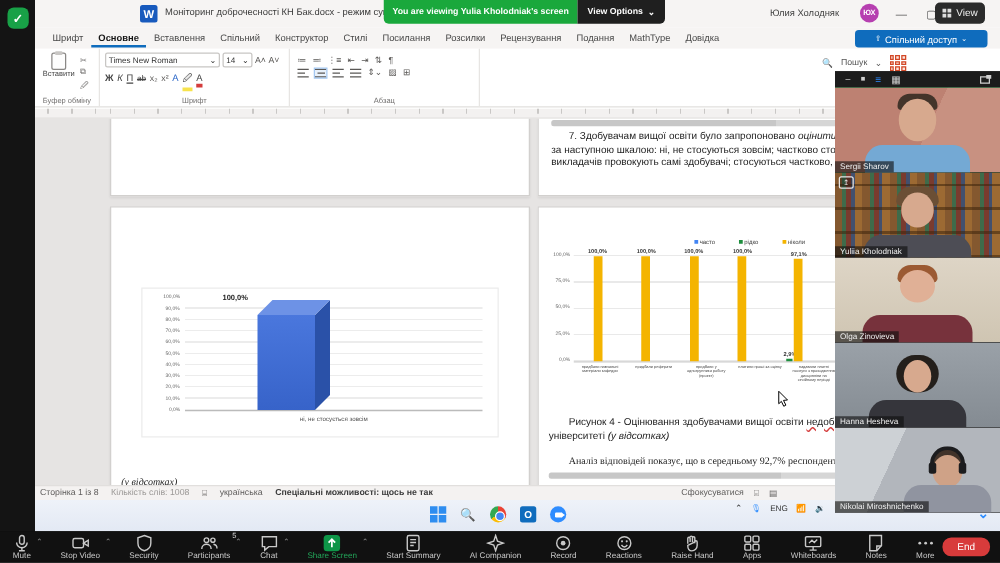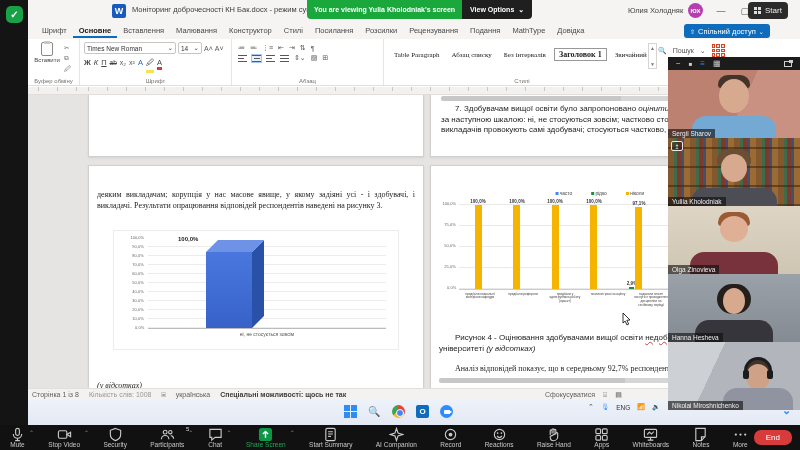--- a/index.html
+++ b/index.html
@@ -9,29 +9,29 @@
   
   .left-strip{position:absolute;left:0;top:0;width:28px;height:425px;background:#141414;}
   .share-ind{position:absolute;left:6px;top:6px;width:17px;height:17px;border-radius:5px;background:#18a147;color:#fff;font-size:10px;font-weight:bold;display:flex;align-items:center;justify-content:center;}
 
   
   .word{position:absolute;left:28px;top:0;width:772px;height:400px;background:#fff;}
   .titlebar{position:absolute;left:0;top:0;width:100%;height:22px;background:#f6f4f3;display:flex;align-items:center;}
   .word-icon{position:absolute;left:84px;top:4px;width:14px;height:14px;background:#185abd;border-radius:2px;color:#fff;font-size:9px;font-weight:bold;display:flex;align-items:center;justify-content:center;}
   .doc-title{position:absolute;left:104px;top:5px;font-size:7.5px;color:#3b3b3b;white-space:nowrap;}
   .title-chev{position:absolute;left:436px;top:5px;font-size:7px;color:#666;}
-  .account{position:absolute;left:600px;top:6px;font-size:7.5px;color:#444;}
+  .account{position:absolute;left:588px;top:6px;font-size:7.5px;color:#444;}
   .avatar{position:absolute;left:660px;top:3px;width:15px;height:15px;border-radius:50%;background:#b63fb0;color:#fff;font-size:6px;font-weight:bold;display:flex;align-items:center;justify-content:center;}
   .winctl{position:absolute;top:0;height:22px;width:22px;display:flex;align-items:center;justify-content:center;font-size:9px;color:#555;}
   .ctl-min{left:682px;} .ctl-max{left:706px;} .ctl-close{left:730px;}
 
   .tabs-row{position:absolute;left:0;top:22px;width:100%;height:17px;background:#f6f4f3;display:flex;align-items:center;padding-left:8px;gap:0;}
   .tab{font-size:7.5px;color:#494949;padding:3px 6px;white-space:nowrap;}
   .tab.active{color:#161616;font-weight:bold;box-shadow:inset 0 -2px 0 #0f6cbd;}
-  .share-btn{position:absolute;left:656px;top:24px;height:14px;padding:0 6px;background:#0f6cbd;border-radius:3px;color:#fff;font-size:7.5px;display:flex;align-items:center;gap:3px;}
+  .share-btn{position:absolute;left:656px;top:24px;height:14px;padding:0 16px;background:#0f6cbd;border-radius:3px;color:#fff;font-size:7.5px;display:flex;align-items:center;gap:3px;}
   .share-btn .gl{font-size:6px;}
 
   .ribbon{position:absolute;left:0;top:39px;width:100%;height:47px;background:#fff;border-bottom:1px solid #e1dfdd;display:flex;}
   .rgroup{position:relative;height:100%;border-right:1px solid #e7e5e3;padding-top:3px;}
   .rgroup .glabel{position:absolute;bottom:1px;left:0;right:0;text-align:center;font-size:6px;color:#737170;}
   .g-clip{width:52px;} .g-font{width:152px;} .g-par{width:152px;} .g-styles{width:276px;border-right:none;}
   .paste{display:flex;flex-direction:column;align-items:center;margin-left:6px;width:26px;}
   .clipb{width:12px;height:14px;border:1px solid #8a8886;border-radius:2px;background:#fdfdfd;position:relative;}
   .clipb:before{content:"";position:absolute;left:2px;top:-2px;width:6px;height:3px;background:#c8c6c4;border-radius:1px;}
   .paste span{font-size:6px;color:#444;margin-top:1px;}
@@ -197,21 +197,21 @@
       <div class="avatar">ЮХ</div>
       <div class="winctl ctl-min">—</div>
       <div class="winctl ctl-max">▢</div>
       <div class="winctl ctl-close">✕</div>
     </div>
 
     <div class="tabs-row">
         <div class="tab">Шрифт</div>
         <div class="tab active">Основне</div>
         <div class="tab">Вставлення</div>
-        <div class="tab">Малювання</div>
+        <div class="tab">Спільний</div>
         <div class="tab">Конструктор</div>
         <div class="tab">Стилі</div>
         <div class="tab">Посилання</div>
         <div class="tab">Розсилки</div>
         <div class="tab">Рецензування</div>
         <div class="tab">Подання</div>
         <div class="tab">MathType</div>
         <div class="tab">Довідка</div>
       </div>
     <div class="share-btn">
@@ -289,34 +289,20 @@
               <i></i>
               <i></i>
               <i></i>
             </div>
           <span style="font-size:7px;color:#5a5856;">⇕⌄</span>
           <span style="font-size:7px;color:#5a5856;">▨</span>
           <span style="font-size:7px;color:#5a5856;">⊞</span>
         </div>
         <div class="glabel">Абзац</div>
       </div>
-      <div class="rgroup g-styles">
-        <div class="styles-row">
-            <div class="style-chip">Table Paragraph</div>
-            <div class="style-chip">Абзац списку</div>
-            <div class="style-chip">Без інтервалів</div>
-            <div class="style-chip h1">Заголовок 1</div>
-            <div class="style-chip">Звичайний</div>
-          </div>
-        <div class="style-scroll">
-            <span>▲</span>
-            <span>▼</span>
-          </div>
-        <div class="glabel">Стилі</div>
-      </div>
     </div>
     <div class="ribbon-right">
       <span>🔍</span>
       <span>Пошук</span>
       <span>⌄</span>
       <div class="mt-grid">
           <i></i>
           <i></i>
           <i></i>
           <i></i>
@@ -327,21 +313,20 @@
           <i></i>
         </div>
     </div>
 
     <div class="ruler"></div>
 
     <div class="canvas">
       <div class="page pgLA"></div>
 
       <div class="page pgLB">
-        <div class="body-par serif" style="left:8px;right:8px;top:24px;">деяким викладачам; корупція у нас масове явище, у якому задіяні усі - і здобувачі, і викладачі. Результати опрацювання відповідей респондентів наведені на рисунку 3.</div>
         <div class="chart3">
           <div class="c3ticks">
               <span style="top: -2px;">100,0%</span>
               <span style="top: 7px;">90,0%</span>
               <span style="top: 16px;">80,0%</span>
               <span style="top: 25px;">70,0%</span>
               <span style="top: 34px;">60,0%</span>
               <span style="top: 43px;">50,0%</span>
               <span style="top: 52px;">40,0%</span>
               <span style="top: 61px;">30,0%</span>
@@ -581,21 +566,21 @@
       </div>
   </div>
 
   <div class="view-btn">
     <span class="grid">
         <i></i>
         <i></i>
         <i></i>
         <i></i>
       </span>
-    <span>Start</span>
+    <span>View</span>
   </div>
   <div class="more-arrow">⌄</div>
 
   <div class="banner">
     <div class="msg">You are viewing Yulia Kholodniak's screen</div>
     <div class="opts">
       <span>View Options</span>
       <span>⌄</span>
     </div>
   </div>

